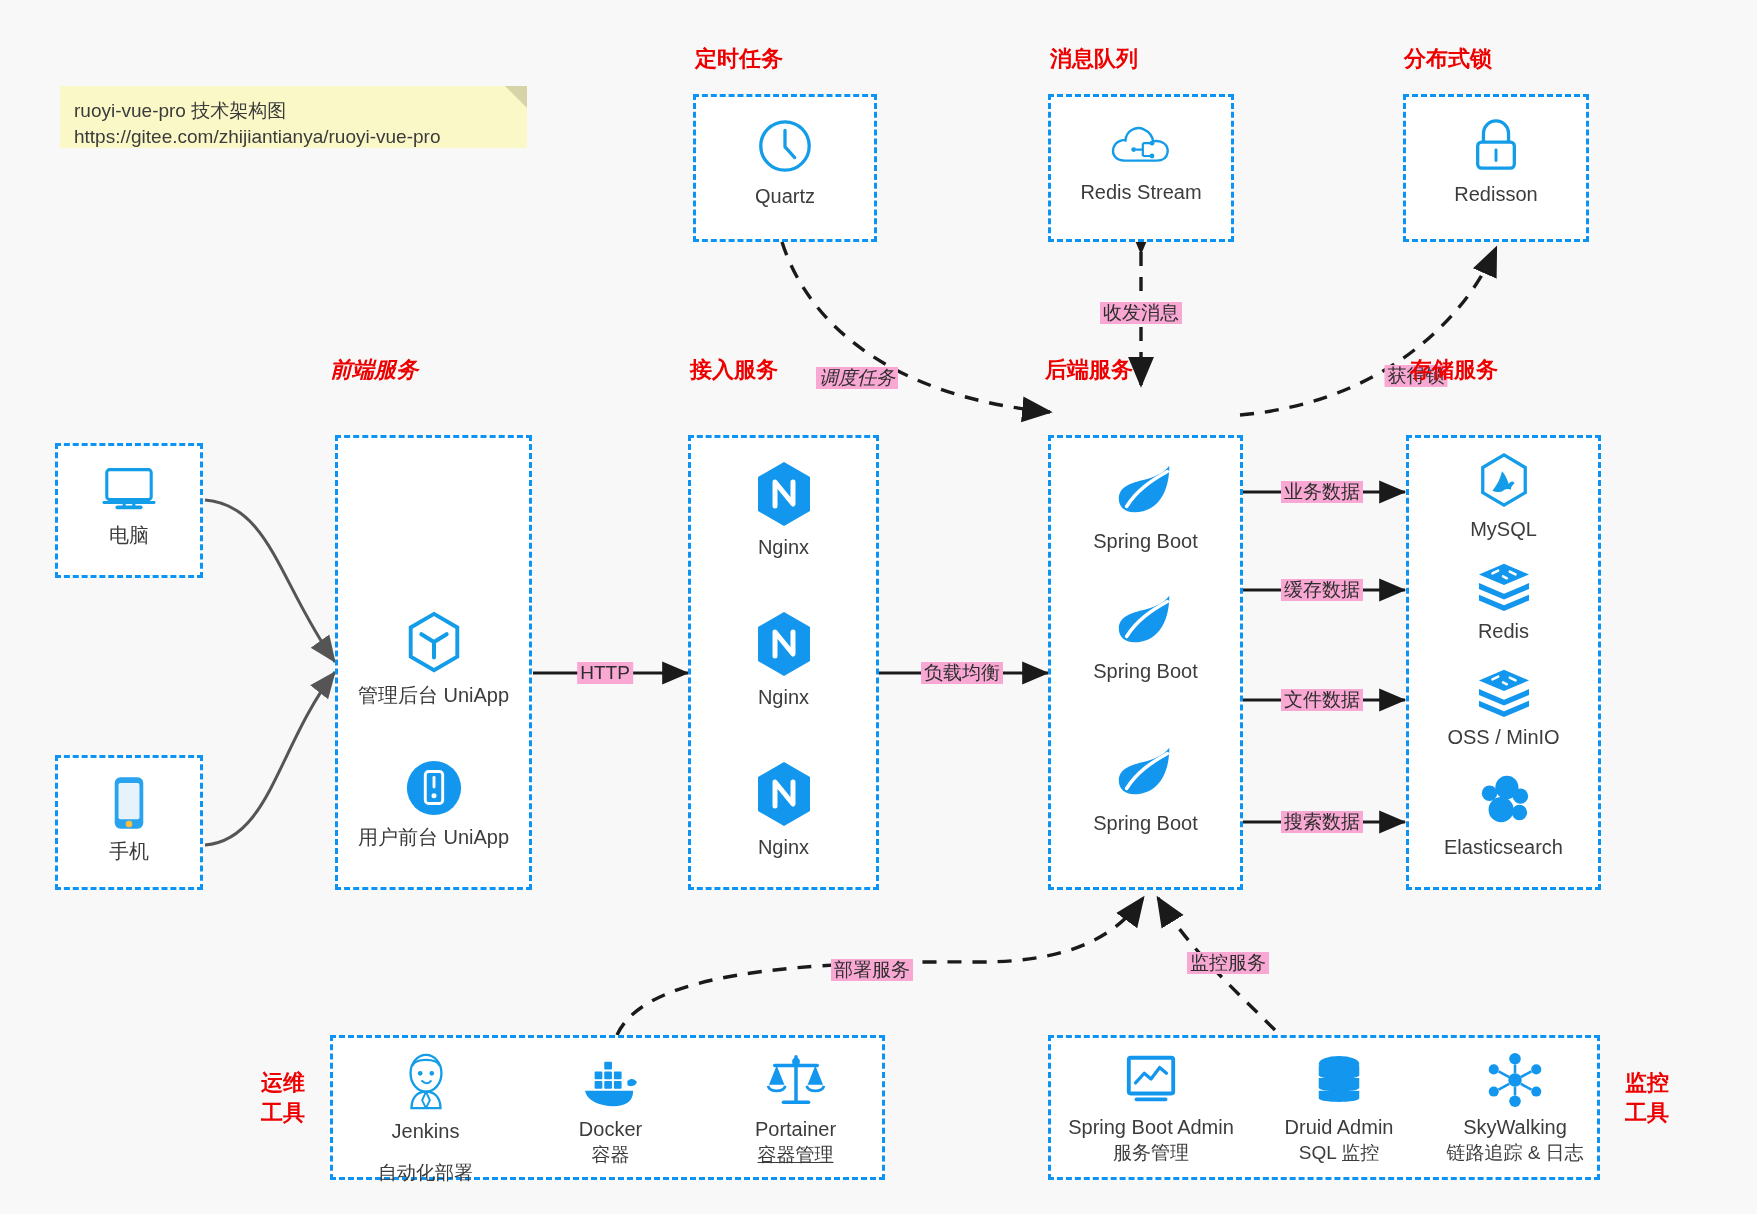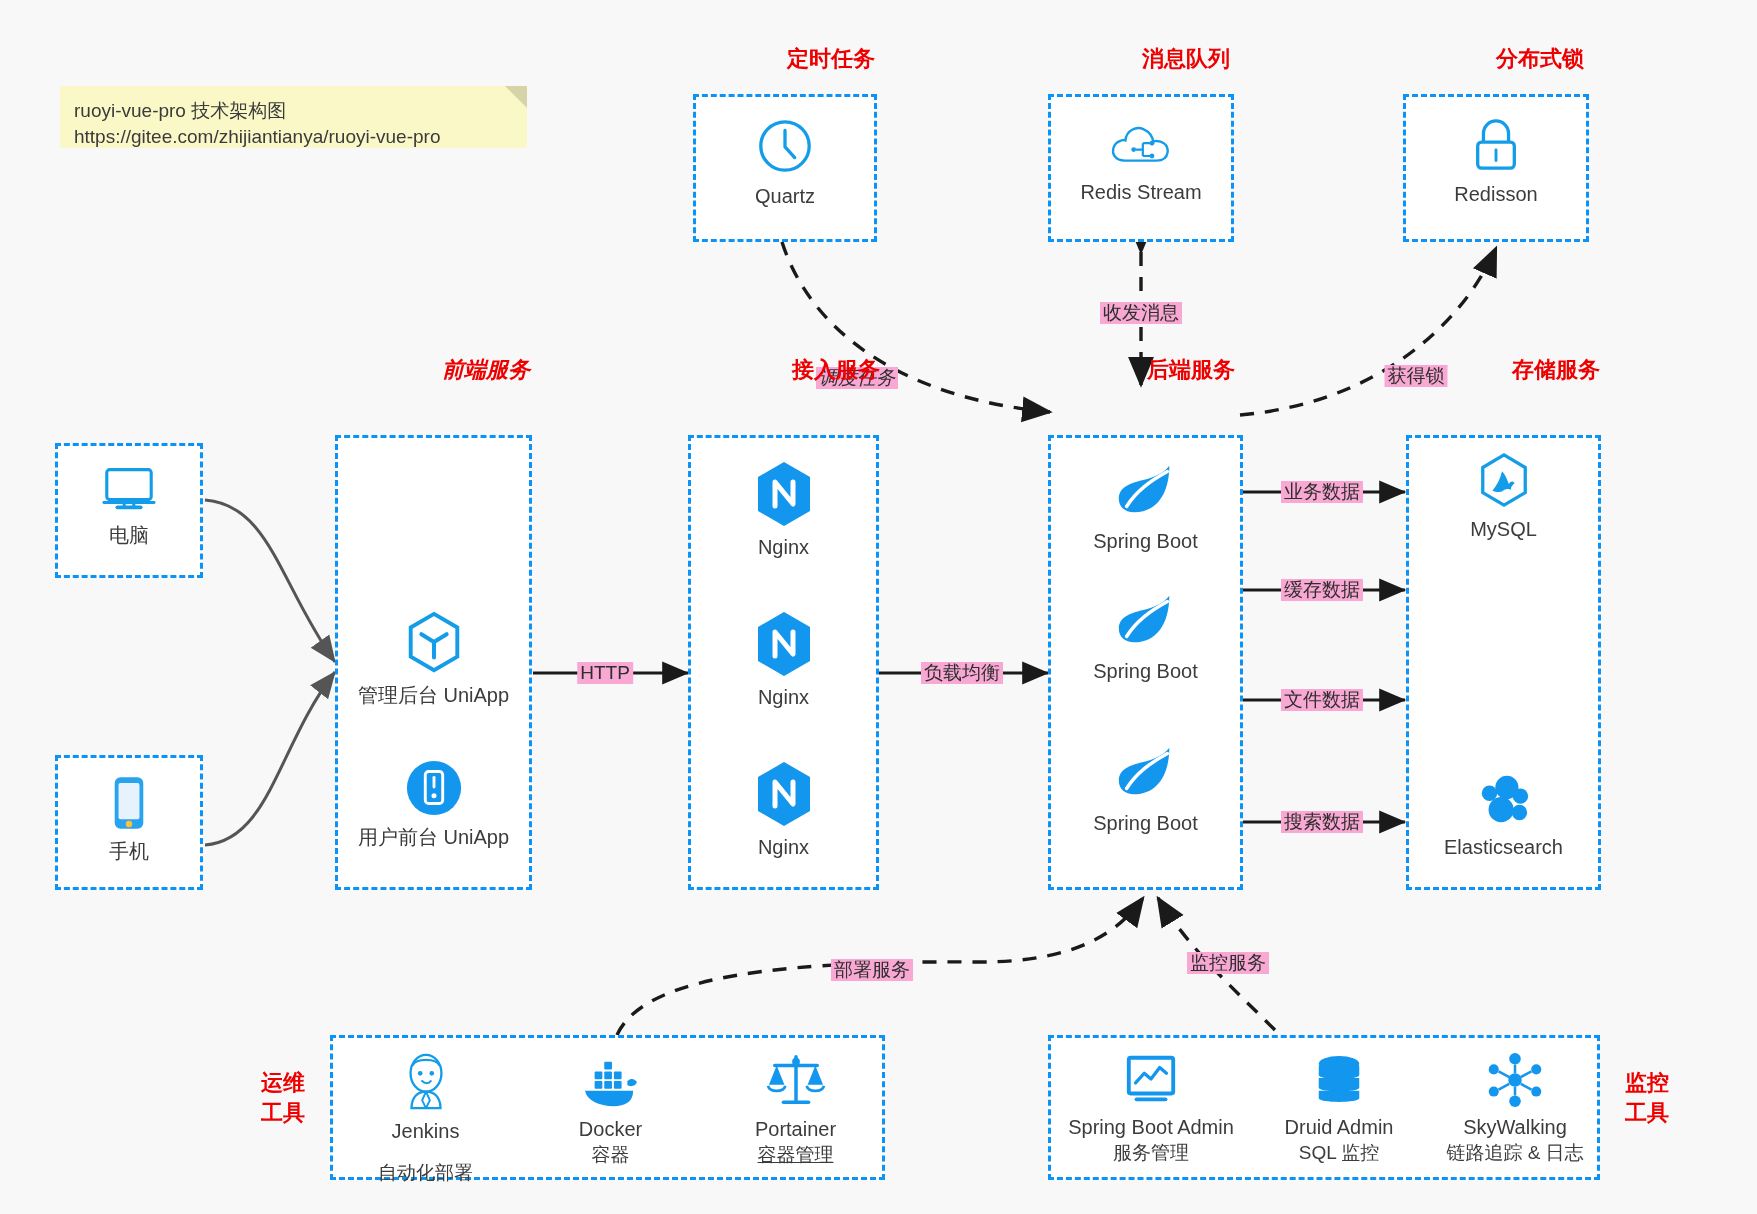--- a/index.html
+++ b/index.html
@@ -52,21 +52,21 @@
     box-sizing: border-box;
     border: 3px dashed #0b93f6;
     background: #ffffff;
   }
   .grp-title {
     position: absolute;
     color: #ee0000;
     font-weight: bold;
     font-size: 22px;
     white-space: nowrap;
-    text-align: right;
+    text-align: left;
   }
   .grp-title.side {
     text-align: center;
     line-height: 30px;
   }
 
   
   .node {
     position: absolute;
     display: flex;
@@ -337,21 +337,43 @@
       <span class="ico">
         <svg width="56" height="58" viewBox="0 0 58 60">
           <path d="M29 3 L51 16 L51 42 L29 55 L7 42 L7 16 Z" fill="none" stroke="#139ce8" stroke-width="3.4"></path>
           <path d="M17 40 C22 34 25 28 27 20 C30 23 32 28 34 33 C36 30 38 30 40 32
                    C38 34 36 36 36 39 C34 38 31 38 28 40 C25 42 21 42 17 40 Z" fill="#139ce8"></path>
         </svg>
       </span>
       <span class="lbl">MySQL</span>
     </div>
 
-
+    <div class="node" style="top:122px;">
+      <span class="ico">
+        <svg width="58" height="52" viewBox="0 0 60 54">
+          <path d="M30 4 L56 15 L30 26 L4 15 Z" fill="#1296ee"></path>
+          <path d="M4 24 L30 35 L56 24 L56 30 L30 41 L4 30 Z" fill="#1296ee"></path>
+          <path d="M4 36 L30 47 L56 36 L56 42 L30 53 L4 42 Z" fill="#1296ee"></path>
+          <path d="M18 14 L24 11 M36 12 L42 15 M29 17 L33 19" stroke="#ffffff" stroke-width="2.6" stroke-linecap="round"></path>
+        </svg>
+      </span>
+      <span class="lbl">Redis</span>
+    </div>
+
+    <div class="node" style="top:228px;">
+      <span class="ico">
+        <svg width="58" height="52" viewBox="0 0 60 54">
+          <path d="M30 4 L56 15 L30 26 L4 15 Z" fill="#1296ee"></path>
+          <path d="M4 24 L30 35 L56 24 L56 30 L30 41 L4 30 Z" fill="#1296ee"></path>
+          <path d="M4 36 L30 47 L56 36 L56 42 L30 53 L4 42 Z" fill="#1296ee"></path>
+          <path d="M18 14 L24 11 M36 12 L42 15 M29 17 L33 19" stroke="#ffffff" stroke-width="2.6" stroke-linecap="round"></path>
+        </svg>
+      </span>
+      <span class="lbl">OSS / MinIO</span>
+    </div>
 
     <div class="node" style="top:334px;">
       <span class="ico">
         <svg width="58" height="56" viewBox="0 0 60 58">
           <circle cx="33" cy="16" r="12" fill="#1296ee"></circle>
           <circle cx="15" cy="22" r="8" fill="#1296ee"></circle>
           <circle cx="47" cy="25" r="8" fill="#1296ee"></circle>
           <circle cx="27" cy="39" r="13" fill="#1296ee"></circle>
           <circle cx="46" cy="42" r="8" fill="#1296ee"></circle>
         </svg>

